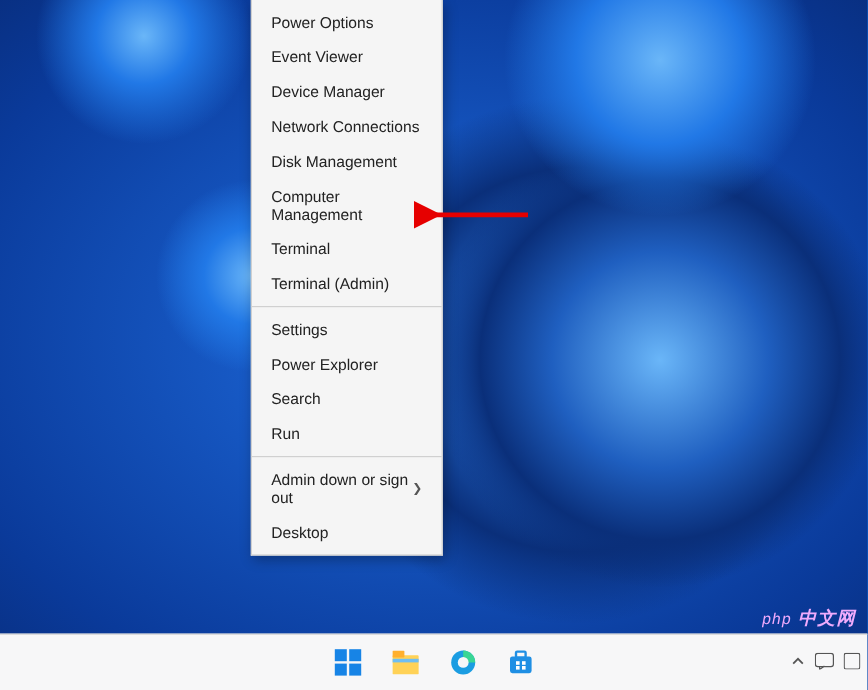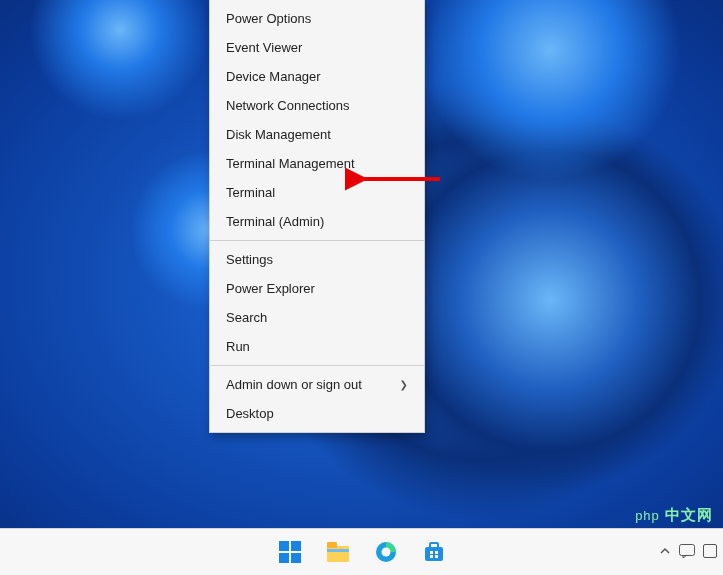--- a/index.html
+++ b/index.html
@@ -18,21 +18,21 @@
         radial-gradient(circle at 550px 50px, #6ab6f8 0, #2178e6 70px, transparent 130px),
         radial-gradient(circle at 550px 300px, #6ab6f8 0, #1f5fc0 90px, #0a2f7a 150px, transparent 190px),
         radial-gradient(circle at 480px 300px, #6ab6f8 0, #1f5fc0 90px, #0a2f7a 160px, transparent 220px),
         radial-gradient(circle at 120px 30px, #6ab6f8 0, #2178e6 40px, transparent 90px),
         radial-gradient(ellipse 700px 520px at 360px 280px, #1f6de0 0%, #0a3a9a 60%, #061e5a 100%);
     }
     .context-menu {
       position: absolute;
       left: 209px;
       top: 0;
-      width: 216px;
+      width: 160px;
       background: #f5f5f5;
       border: 1px solid #d0d0d0;
       border-top: none;
       box-shadow: 2px 4px 10px rgba(0,0,0,0.3);
       padding: 4px 0;
       font-size: 13px;
       color: #222;
     }
     .menu-item {
       padding: 7px 16px;
@@ -89,22 +89,23 @@
       grid-template-columns: 10px 10px;
       grid-template-rows: 10px 10px;
       gap: 2px;
     }
     .win-logo > div { background: #1784e6; }
     .watermark {
       position: absolute;
       right: 10px; bottom: 50px;
       font-size: 15px;
       font-weight: bold;
-      color: #86efac;
+      color: #f0abfc;
       letter-spacing: 1px;
+      font-style: italic;
     }
     .watermark .php { font-size: 13px; font-weight: normal; }
   </style>
 </head>
 <body>
 
 <div class="desktop"></div>
 
 <div class="context-menu">
   <div class="menu-item">
@@ -116,21 +117,21 @@
   <div class="menu-item">
       <span>Device Manager</span>
     </div>
   <div class="menu-item">
       <span>Network Connections</span>
     </div>
   <div class="menu-item">
       <span>Disk Management</span>
     </div>
   <div class="menu-item">
-      <span>Terminal Management</span>
+      <span>Computer Management</span>
     </div>
   <div class="menu-item">
       <span>Terminal</span>
     </div>
   <div class="menu-item">
       <span>Terminal (Admin)</span>
     </div>
   <div class="menu-sep"></div>
   <div class="menu-item">
       <span>Settings</span>

